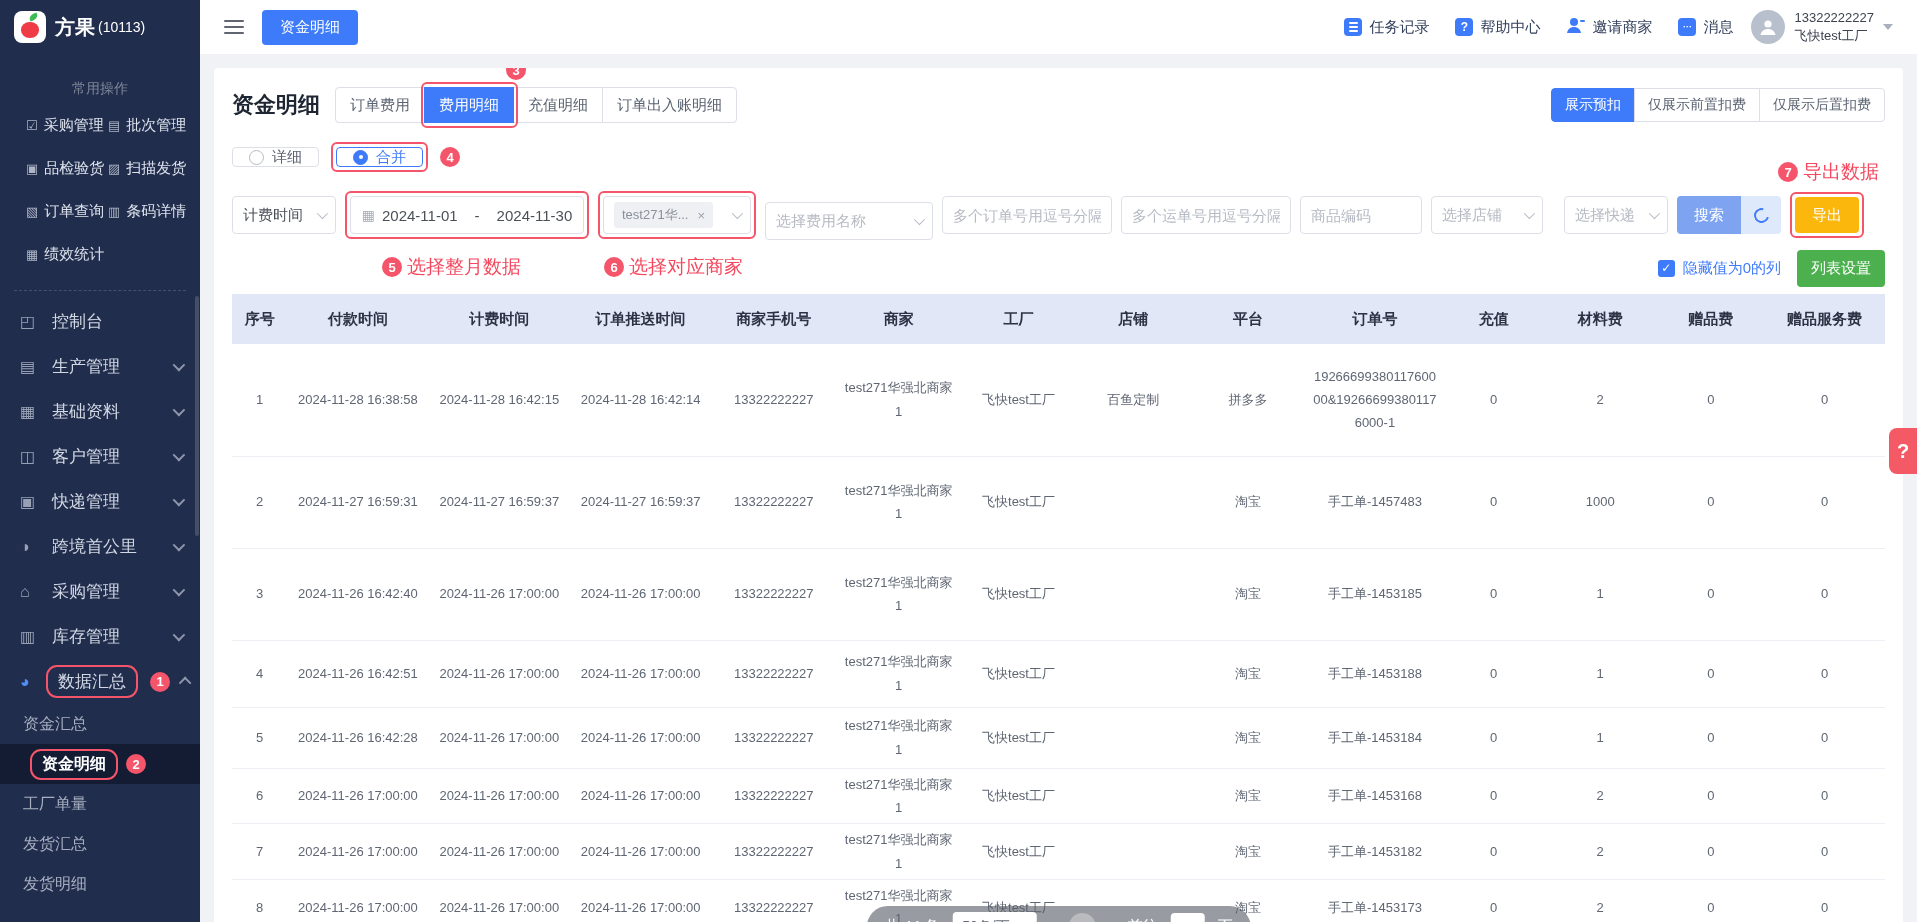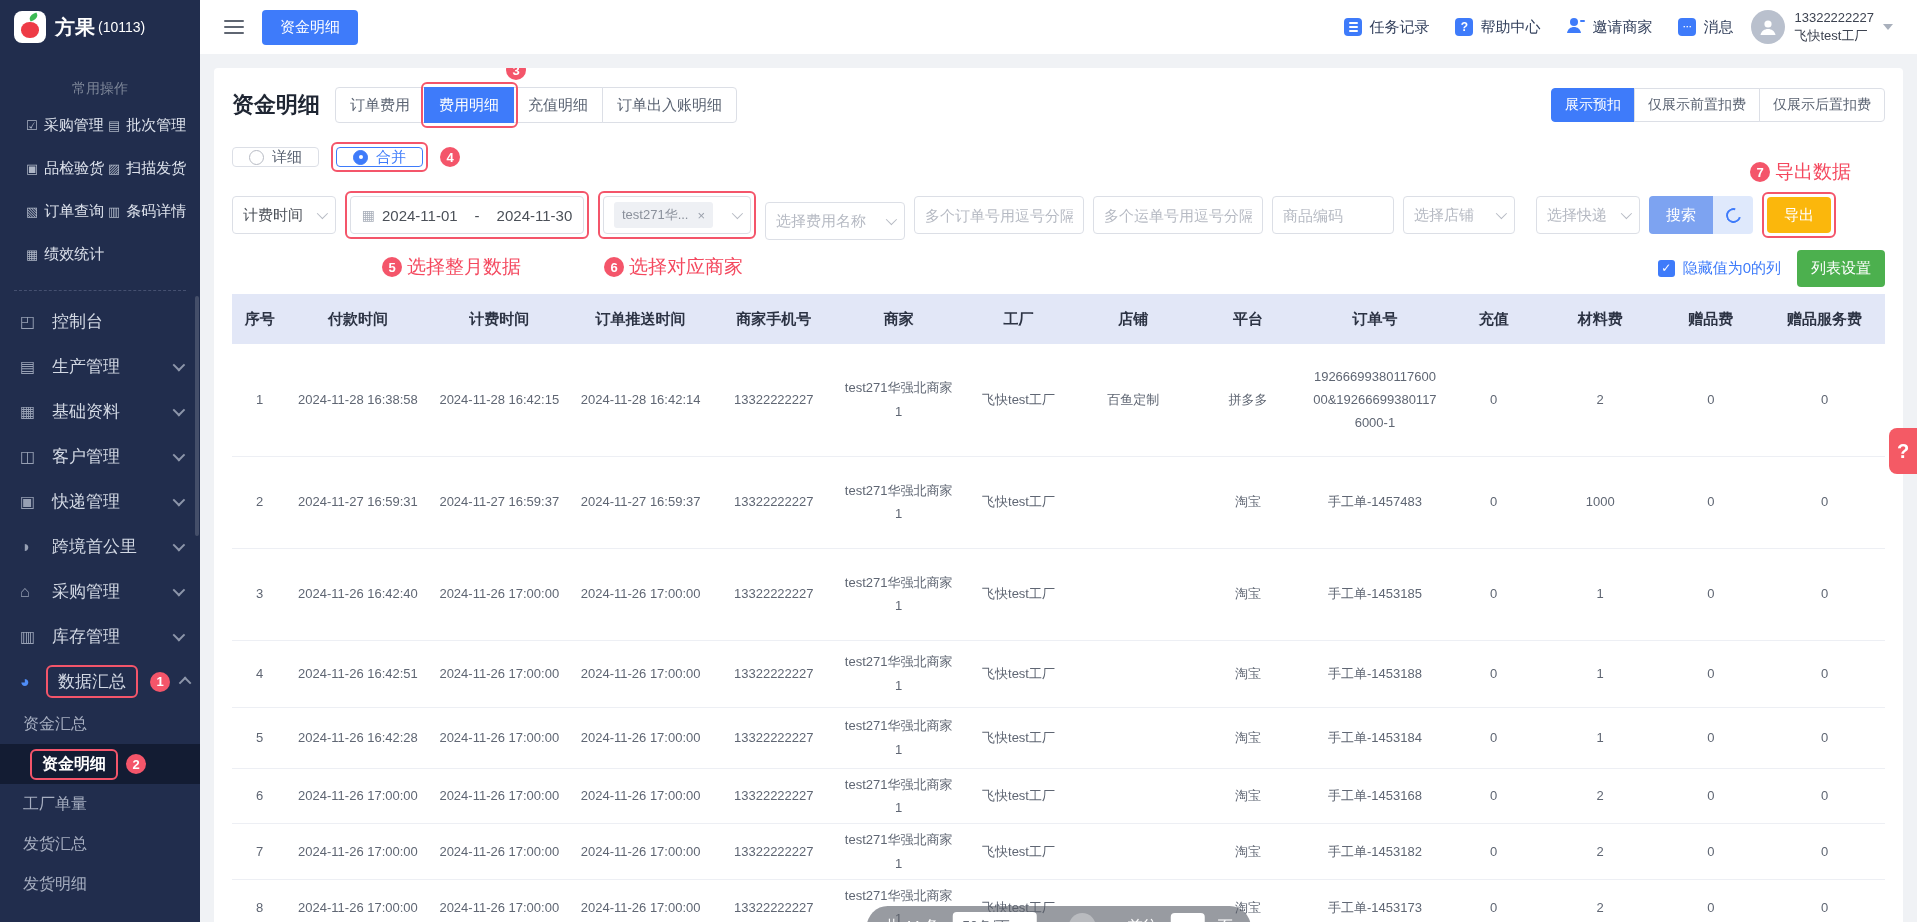--- a/index.html
+++ b/index.html
@@ -24,21 +24,21 @@
   .menu-item .g{font-size:16px;color:#97a0b4;width:20px;flex:none}
   .chev{width:9px;height:9px;border-right:2px solid #8d96aa;border-bottom:2px solid #8d96aa;flex:none}
   .chev.down{transform:rotate(45deg) translateY(-2px)}
   .chev.up{transform:rotate(-135deg) translateY(-2px)}
   .menu-item .chev{margin-left:auto}
   .submenu-item{height:40px;display:flex;align-items:center;padding-left:23px;font-size:16px;color:#a6aec0;cursor:pointer;white-space:nowrap}
   .submenu-item.active{background:#131c33;color:#fff;font-weight:bold;padding-left:30px}
   .sb-scroll{position:absolute;right:1px;top:296px;width:4px;height:240px;background:rgba(255,255,255,.16);border-radius:2px}
 
   
-  .red-frame{border:2px solid #f4556a;border-radius:6px}
+  .red-frame{border:2px solid #f4556a;border-radius:11px}
   .side-frame{padding:3px 10px;margin-left:-6px}
   .num-badge{width:20px;height:20px;border-radius:50%;background:#f4556a;color:#fff;font-size:13px;font-weight:bold;display:inline-flex;align-items:center;justify-content:center;flex:none}
   .ann-text{color:#f4485e;font-size:19px;display:inline-flex;align-items:center;gap:5px;white-space:nowrap}
 
   
   .main{flex:1;display:flex;flex-direction:column;background:#f0f2f5;min-width:0}
   .topbar{height:54px;background:#fff;display:flex;align-items:center;padding:0 24px;gap:18px;flex:none}
   .burger{width:20px;display:flex;flex-direction:column;gap:4px;cursor:pointer}
   .burger i{display:block;height:2px;background:#5f6672;border-radius:1px}
   .tab-pill{background:#3e7bfa;color:#fff;font-size:15px;border-radius:4px;padding:8px 18px;cursor:pointer}
@@ -330,21 +330,21 @@
                   <span class="val">2024-11-30</span>
                 </div>
               </span><span class="red-wrap">
                 <div class="ctl" style="width: 148px; flex: 0 0 auto;">
                   <span class="tag">
                     <span>test271华...</span>
                     <span class="x">×</span>
                   </span>
                   <span class="caret"></span>
                 </div>
-              </span><div class="ctl" style="width: 140px; flex: 0 0 auto; margin-top: 12px;">
+              </span><div class="ctl" style="width: 168px; flex: 0 0 auto; margin-top: 12px;">
                 <span>选择费用名称</span>
                 <span class="caret"></span>
               </div><input class="ctl" placeholder="多个订单号用逗号分隔" type="text" style="width: 170px; flex: 0 0 auto;"><input class="ctl" placeholder="多个运单号用逗号分隔" type="text" style="width: 170px; flex: 0 0 auto;"><input class="ctl" placeholder="商品编码" type="text" style="width: 122px; flex: 0 0 auto;"><div class="ctl" style="width: 112px; flex: 0 0 auto; font-family: Liberation Mono, monospace;">
                 <span>选择店铺</span>
                 <span class="caret"></span>
               </div><div class="ctl" style="width: 104px; flex: 0 0 auto; margin-left: 12px;">
                 <span>选择快递</span>
                 <span class="caret"></span>
               </div></span>
           <span class="search-group">

